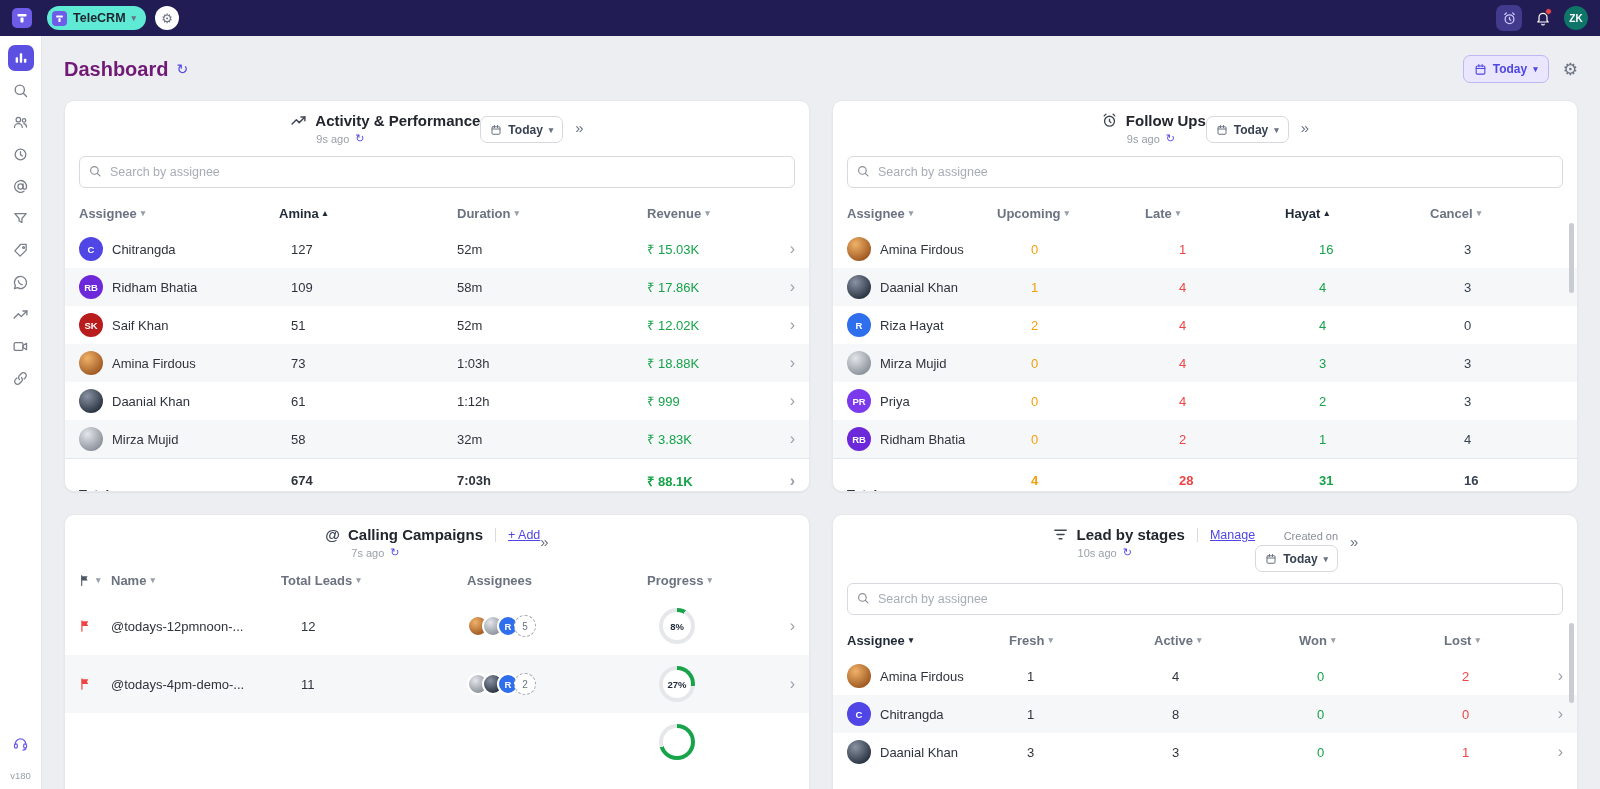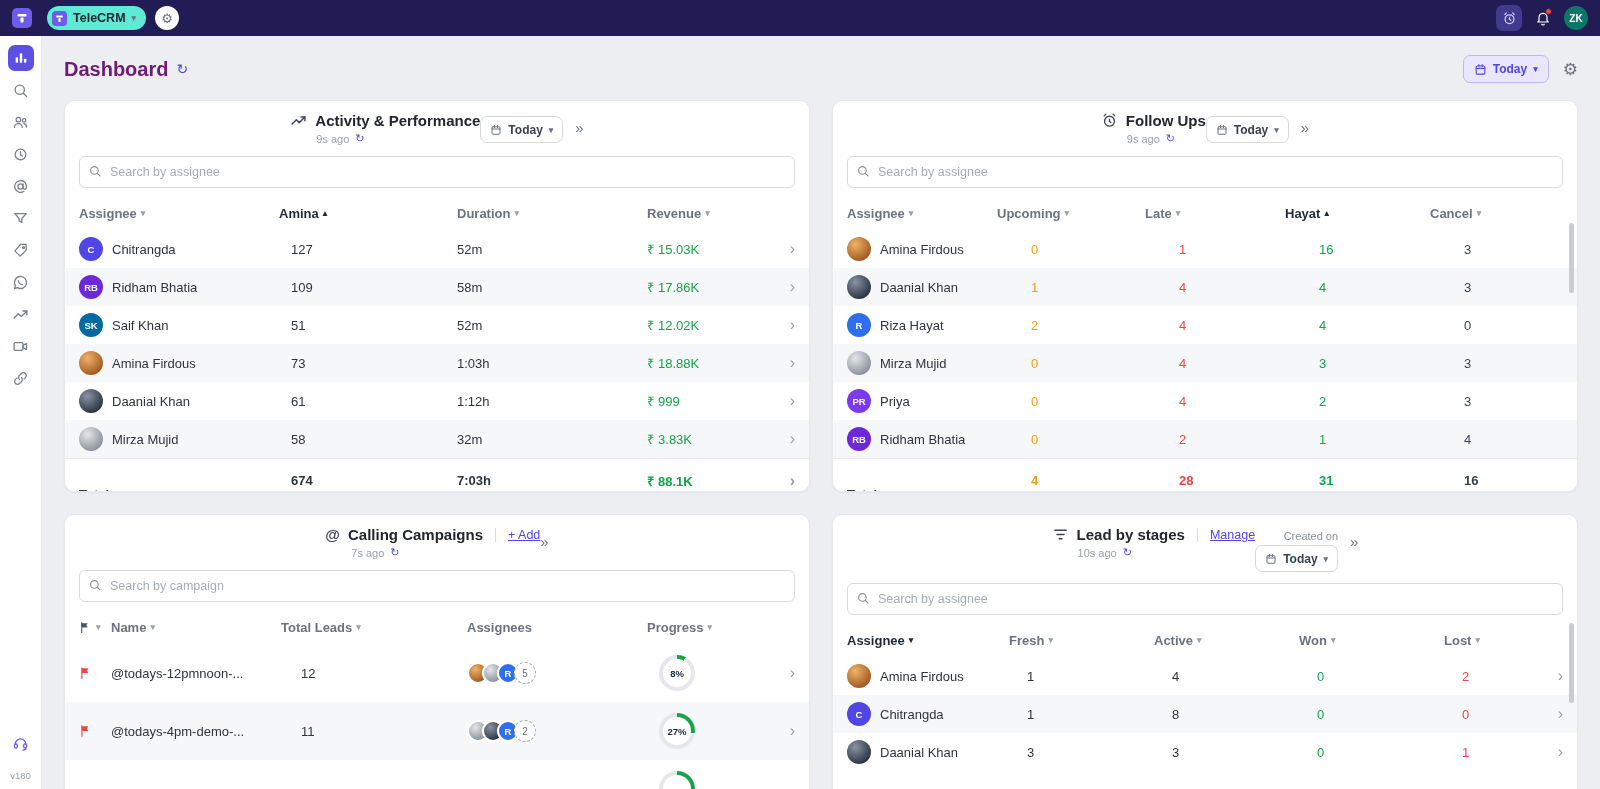--- a/index.html
+++ b/index.html
@@ -100,21 +100,21 @@
   .t-cmp { grid-template-columns:32px 170px 186px 180px 1fr 28px; }
   .t-st  { grid-template-columns:162px 145px 145px 145px 1fr 28px; }
 
   .pl12 { padding-left:12px; } .pl18 { padding-left:18px; } .pl20 { padding-left:20px; } .pl34 { padding-left:34px; }
   .green { color:#16a34a; } .red { color:#ef4444; } .orange { color:#f59e0b; } .dark { color:#374151; }
   .bold { font-weight:700; }
 
   .ph-amina   { background:radial-gradient(circle at 35% 30%, #f0b269, #a05a22 75%); }
   .ph-daanial { background:radial-gradient(circle at 35% 30%, #8a93a3, #2b3442 75%); }
   .ph-mirza   { background:radial-gradient(circle at 35% 30%, #e3e6ea, #8d939c 75%); }
-  .c-chit { background:#4f46e5; } .c-ridh { background:#6d28d9; } .c-saif { background:#0369a1; }
+  .c-chit { background:#4f46e5; } .c-ridh { background:#6d28d9; } .c-saif { background:#b91c1c; }
   .c-riza { background:#2f6fed; } .c-priya { background:#7c3aed; }
 
   .stack { display:flex; align-items:center; }
   .sav { width:22px; height:22px; border-radius:50%; border:2px solid #fff; margin-left:-7px;
     display:flex; align-items:center; justify-content:center; font-size:9.5px; font-weight:700; color:#fff; }
   .sav.first { margin-left:0; }
   .more { width:22px; height:22px; border-radius:50%; border:1px dashed #a7acb6; background:#fff;
     color:#6b7280; font-size:10px; margin-left:-5px; display:flex; align-items:center; justify-content:center; }
 
   .donut { width:36px; height:36px; border-radius:50%; position:relative; margin-left:12px;
@@ -552,29 +552,20 @@
           </div>
           <div class="p-sub">
             <span>7s ago</span>
             <span class="refresh">↻</span>
           </div>
         </div>
         <div class="p-right">
           <button class="expand">»</button>
         </div>
       </div>
-      <div class="search-wrap">
-        <span class="search-ic">
-          <svg width="14" height="14" viewBox="0 0 24 24" fill="none" stroke="currentColor" stroke-width="2" stroke-linecap="round">
-              <circle cx="11" cy="11" r="6.5"></circle>
-              <path d="M16 16l4.5 4.5"></path>
-            </svg>
-        </span>
-        <input class="search-input" placeholder="Search by campaign" style="">
-      </div>
       <div class="thead t-cmp">
         <div class="hcell">
           <span class="flag">
               <svg width="13" height="13" viewBox="0 0 24 24">
                 <path d="M5 3v18" stroke="#4b5563" stroke-width="2" stroke-linecap="round"></path>
                 <path d="M5 4h11l-2.5 4L16 12H5z" fill="#4b5563"></path>
               </svg>
             </span>
           <span class="caret">▾</span>
         </div>

